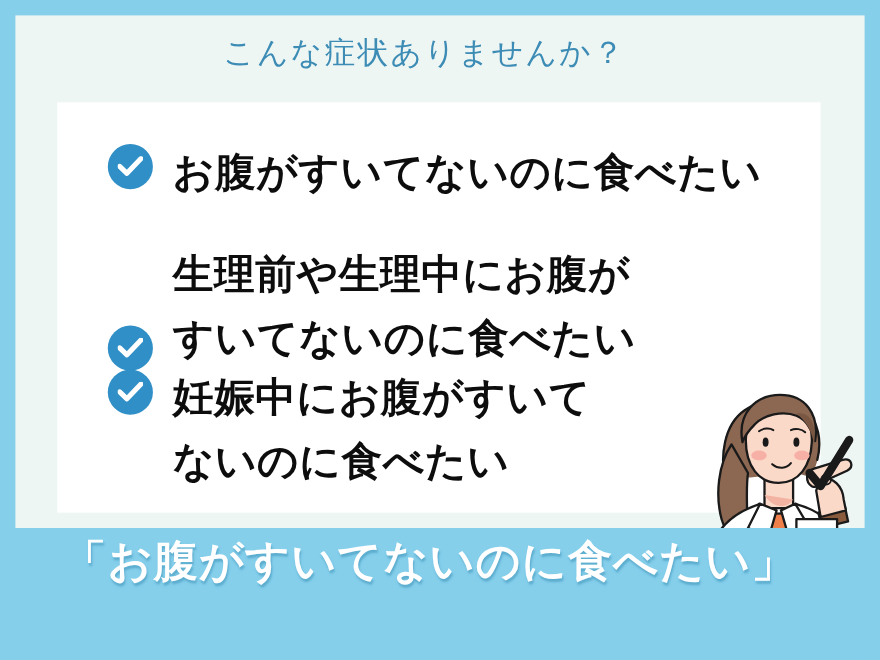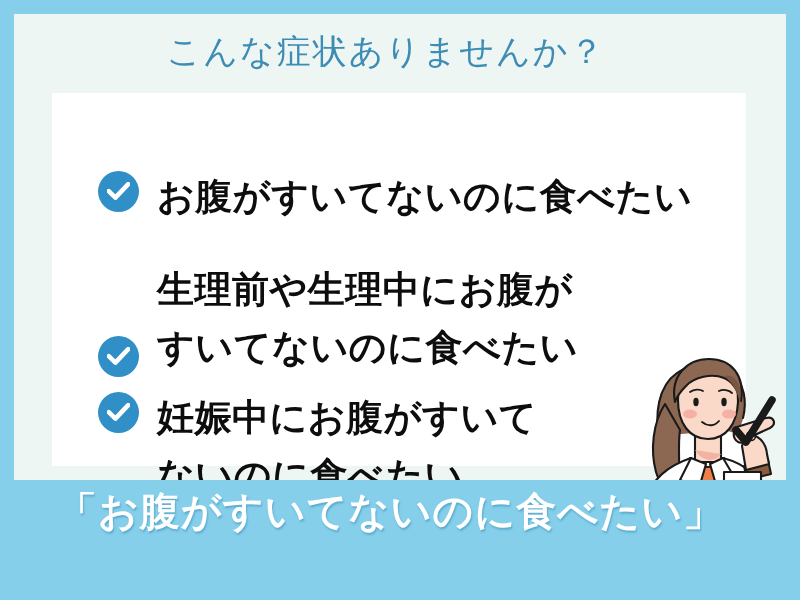--- a/index.html
+++ b/index.html
@@ -29,21 +29,21 @@
     background: #eef6f4;
   }
 
   
   #headline {
     position: absolute;
     left: 0;
     top: 29px;
     width: 772px;
     text-align: center;
-    font-size: 34px;
+    font-size: 28px;
     letter-spacing: 2px;
     font-weight: 400;
     color: #3d8cb5;
     white-space: nowrap;
   }
 
   
   #symptom-card {
     position: absolute;
     left: 52px;
@@ -59,26 +59,25 @@
     top: 0;
     width: 694px;
     height: 373px;
   }
 
   .symptom-item {
     position: absolute;
     display: flex;
     align-items: flex-start;
     gap: 18px;
-    margin-top: 40px;
   }
 
   .symptom-item.i0 { left: 46px; top: 35px; }
   .symptom-item.i1 { left: 46px; top: 128px; align-items: flex-end; }
-  .symptom-item.i2 { left: 46px; top: 256px; }
+  .symptom-item.i2 { left: 46px; top: 240px; }
 
   .check-icon {
     flex: 0 0 auto;
     width: 41px;
     height: 41px;
     border-radius: 50%;
     background: #2f8fc6;
     position: relative;
     margin-top: 3px;
   }
@@ -100,20 +99,21 @@
   }
 
   
   #title-banner {
     position: absolute;
     left: 0;
     top: 480px;
     width: 781px;
     height: 120px;
     background: #85cfeb;
+    font-family: Liberation Serif, serif;
   }
 
   .banner-line {
     text-align: center;
     color: #ffffff;
     font-weight: 700;
     font-size: 40px;
     line-height: 52px;
     letter-spacing: 1px;
     text-shadow: 1px 2px 2px rgba(78,160,196,0.75);

